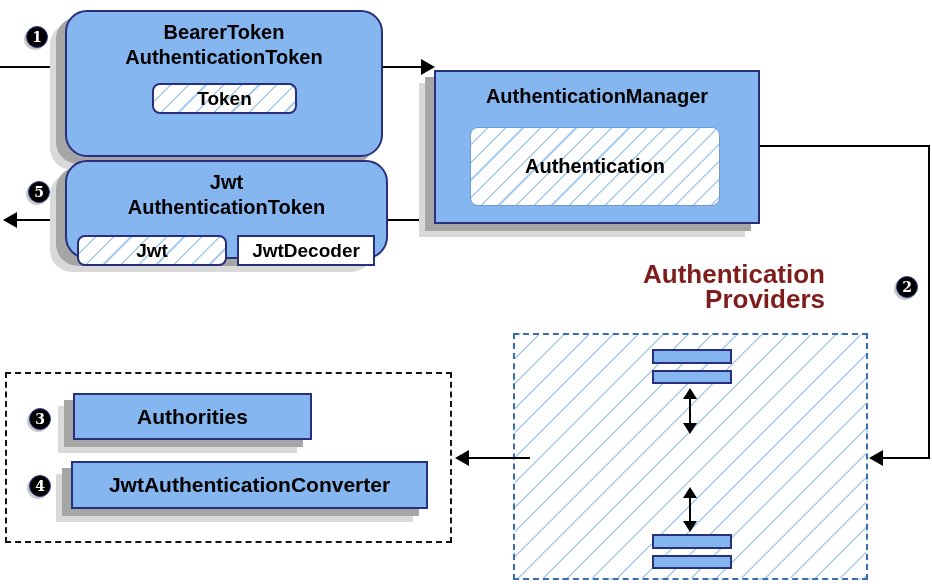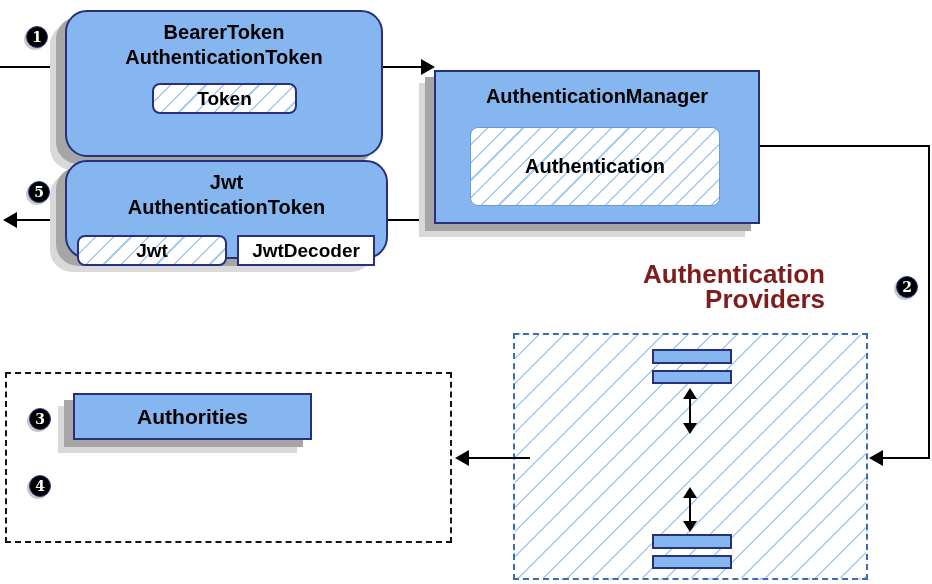--- a/index.html
+++ b/index.html
@@ -151,20 +151,23 @@
     <div class="inner-box hatch-sm" style="left:34px;top:55px;width:250px;height:79px">
       <span>Authentication</span>
     </div>
   </div>
 
 
   <div class="node center-label" style="left:73px;top:393px;width:239px;height:47px">
     <span>Authorities</span>
   </div>
 
+  <div class="node center-label" style="left:71px;top:461px;width:357px;height:48px">
+    <span>JwtAuthenticationConverter</span>
+  </div>
 
   <div class="step" style="left:26px;top:26px">1</div>
   <div class="step" style="left:896px;top:276px">2</div>
   <div class="step" style="left:29px;top:408px">3</div>
   <div class="step" style="left:29px;top:475px">4</div>
   <div class="step" style="left:28px;top:181px">5</div>
 
 </div>
 
 </body></html>

